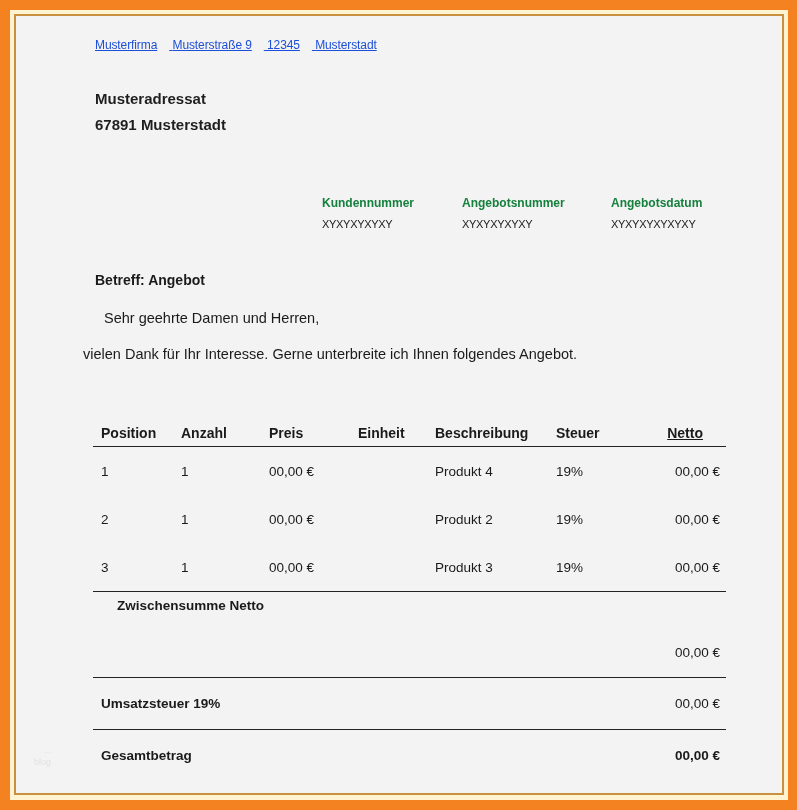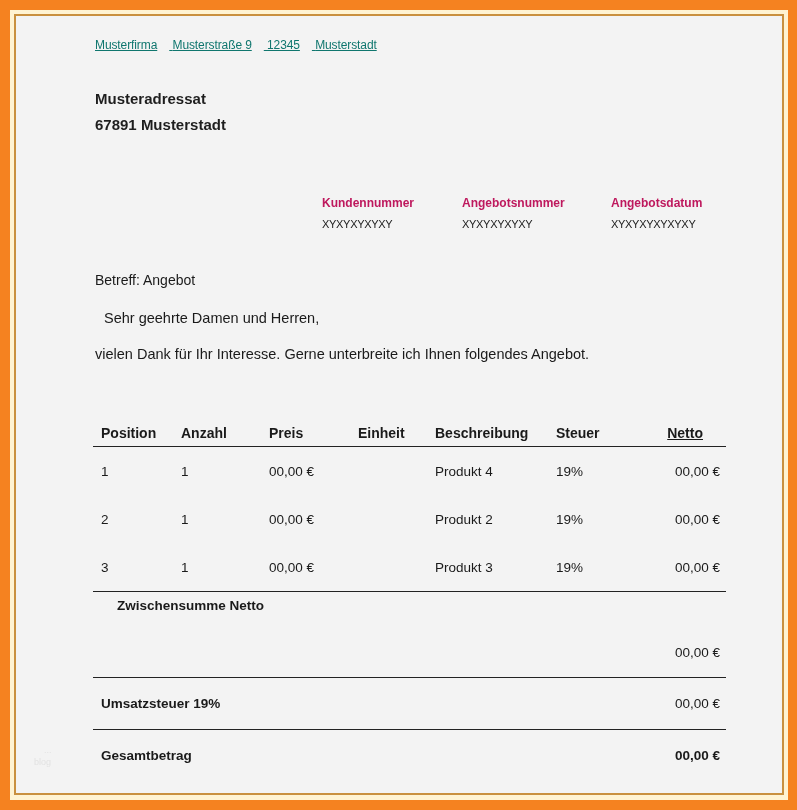--- a/index.html
+++ b/index.html
@@ -39,40 +39,40 @@
       right: 15px; bottom: 17px;
       background: #f3f3f3;
     }
     .abs { position: absolute; white-space: nowrap; }
 
     .sender {
       left: 79px; top: 22px;
       font-size: 12px;
       text-decoration: underline;
       word-spacing: 0px;
-      color: #0f766e;
+      color: #1d4ed8;
       letter-spacing: -0.1px;
     }
     .sender span { margin-right: 12px; }
     .sender span:last-child { margin-right: 0; }
 
     .recipient {
       left: 79px; top: 70px;
       font-size: 15px;
       line-height: 25.5px;
       color: #1e1e1e;
       font-weight: bold;
     }
     .meta-col { font-size: 12px; }
-    .meta-label { font-weight: bold; font-size: 12px; color: #be185d; }
+    .meta-label { font-weight: bold; font-size: 12px; color: #15803d; }
     .meta-value { font-size: 11px; margin-top: 8px; color: #222; letter-spacing: -0.3px; }
 
-    .subject { left: 79px; top: 256px; font-size: 14px; font-weight: normal; }
+    .subject { left: 79px; top: 256px; font-size: 14px; font-weight: bold; }
     .salutation { left: 88px; top: 294px; font-size: 14.5px; }
-    .intro { left: 79px; top: 330px; font-size: 14.5px; }
+    .intro { left: 67px; top: 330px; font-size: 14.5px; }
 
     .rule {
       position: absolute;
       left: 77px; width: 633px;
       height: 0;
       border-top: 1.5px solid #222;
     }
 
     .th { font-weight: bold; font-size: 14px; top: 409px; }
     .td { font-size: 13.5px; }

